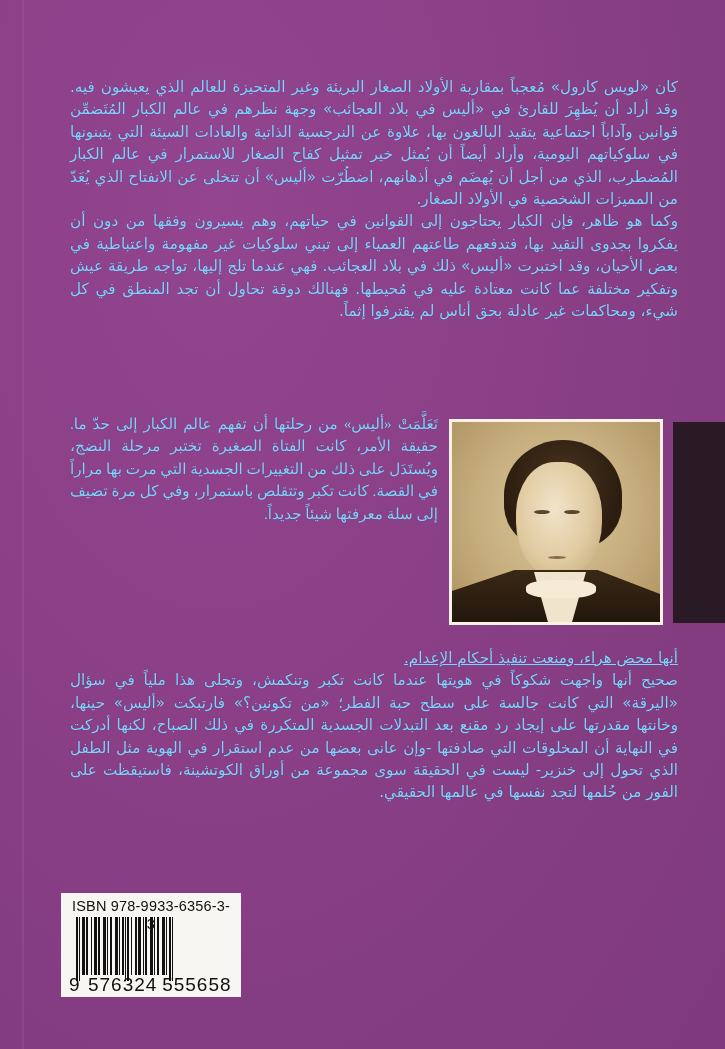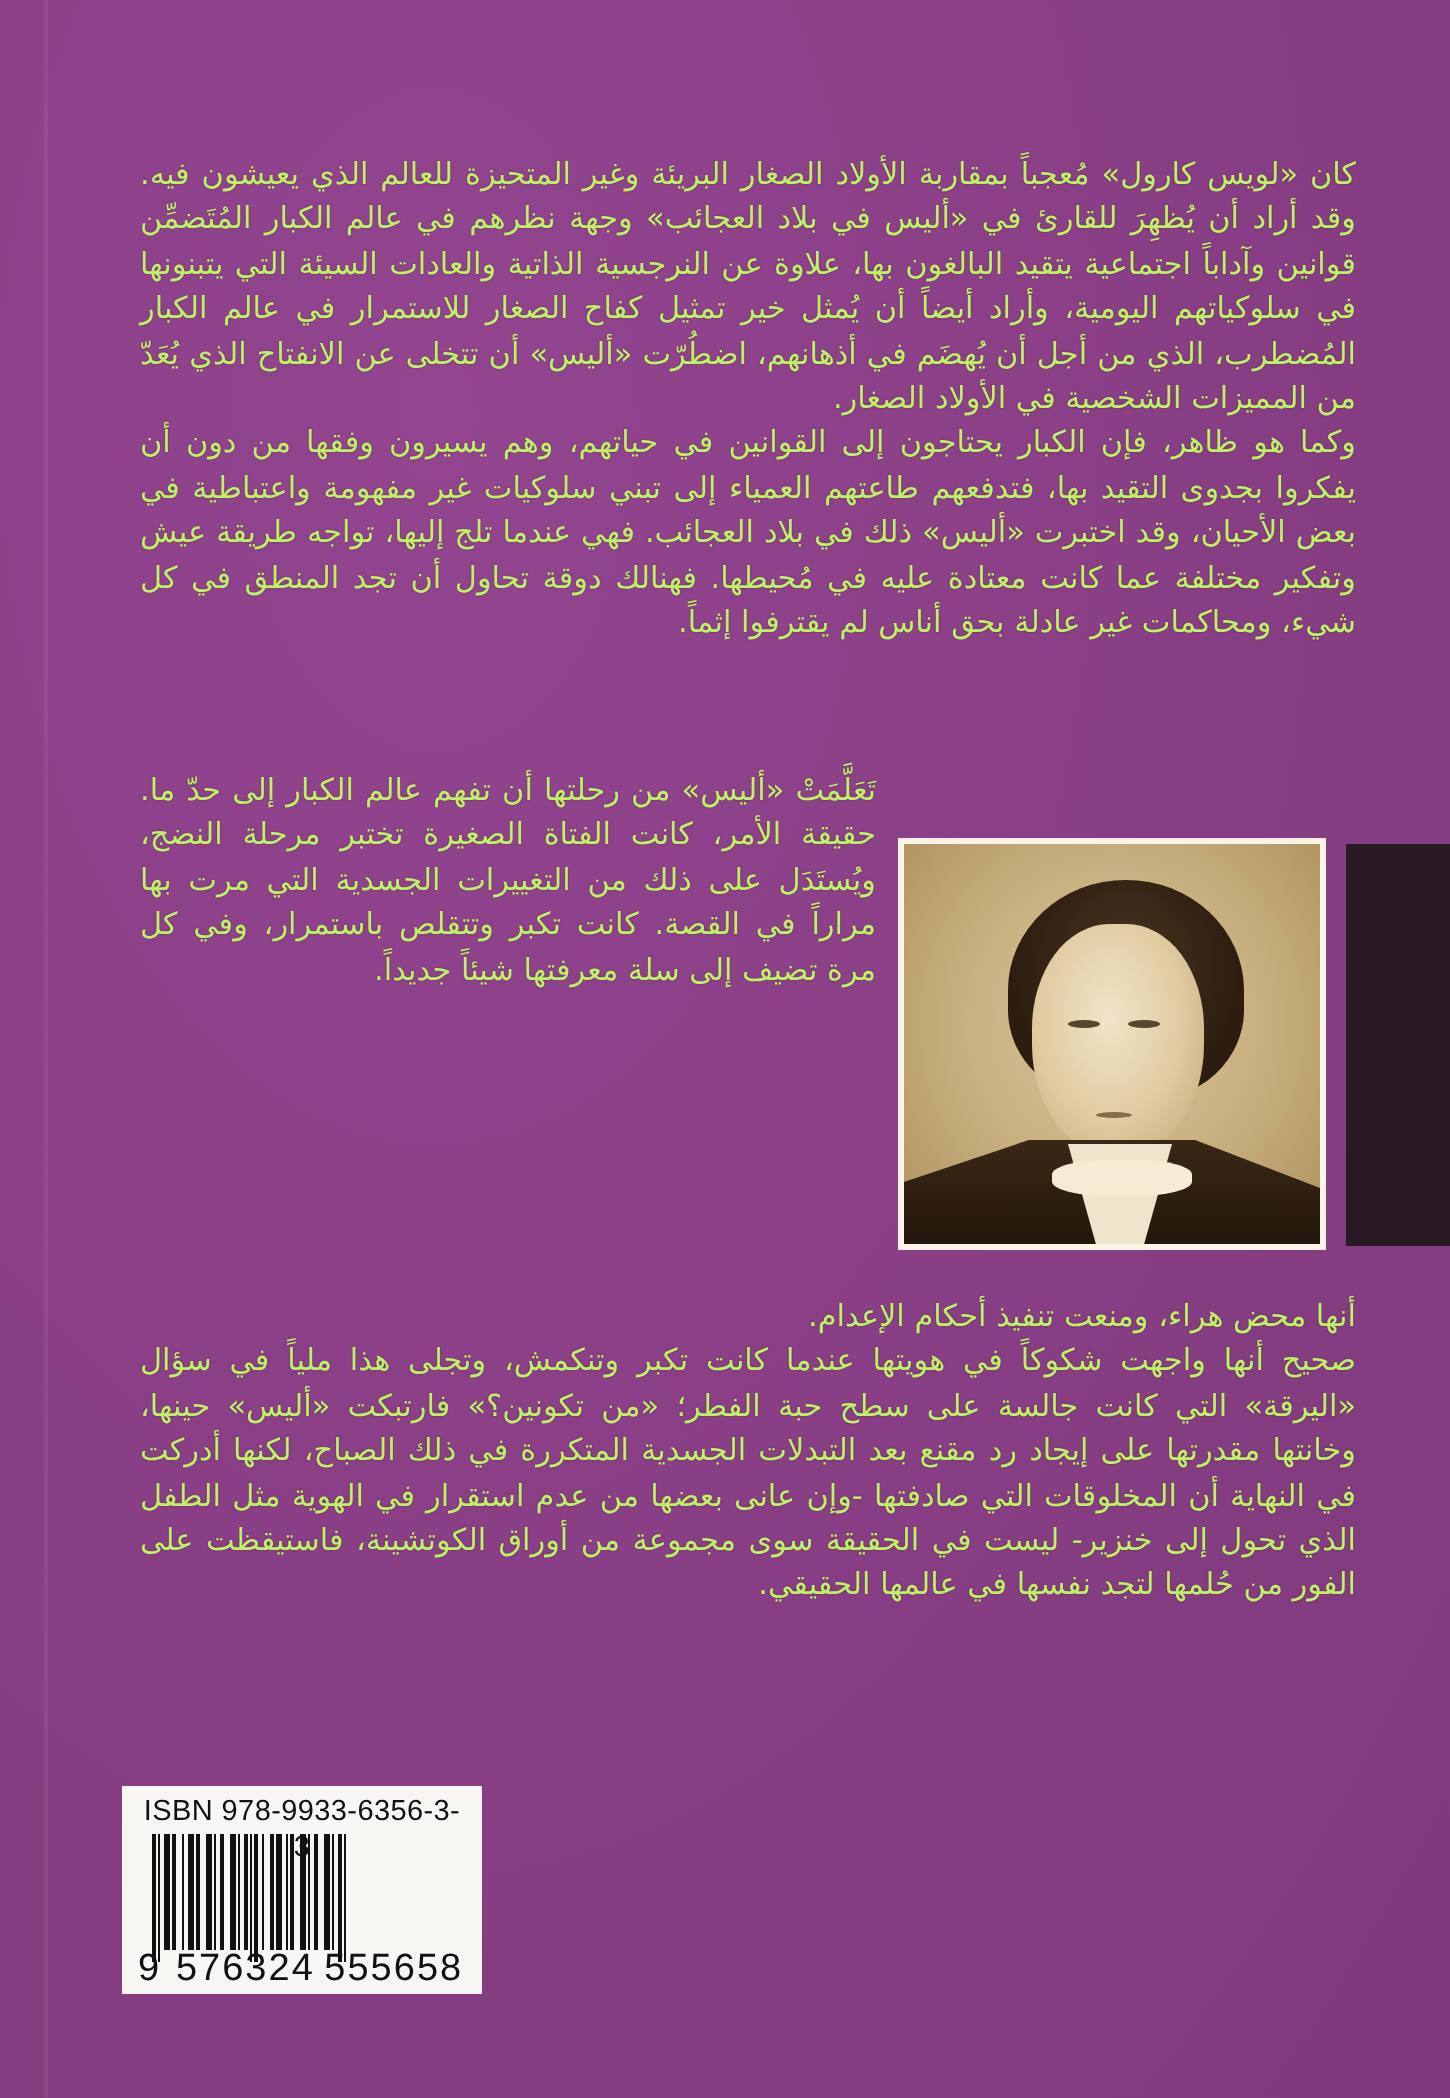--- a/index.html
+++ b/index.html
@@ -10,26 +10,26 @@
     position:relative;
     font-family: "DejaVu Sans", sans-serif;
     color:#f6eef4;
   }
   .spine-line {
     position:absolute; left:22px; top:0; width:2px; height:1049px;
     background:rgba(255,255,255,0.06);
   }
   .text-block {
     position:absolute; direction:rtl; text-align:justify;
-    font-size:15.2px; line-height:22.4px; color:#bef264;
+    font-size:15.2px; line-height:22.4px; color:#7dd3fc;
     text-shadow:0 0 1px rgba(60,10,60,0.4);
   }
   .text-block p { margin:0; text-indent:0; }
   #block-top { left:70px; top:76px; width:608px; }
-  #block-mid { left:70px; top:384px; width:368px; }
+  #block-mid { left:70px; top:413px; width:368px;font-family:Liberation Serif, serif; }
   #block-bottom { left:70px; top:647px; width:608px; }
   .photo-frame {
     position:absolute; left:449px; top:419px; width:214px; height:206px;
     background:#fbf4e6; box-sizing:border-box; padding:3px;
   }
   .photo {
     width:100%; height:100%; position:relative; overflow:hidden;
     background: radial-gradient(ellipse at 50% 45%, #d9c79c 0%, #c6ad7d 55%, #ad915f 100%);
   }
   .photo .hair {
@@ -108,21 +108,21 @@
     <div class="mouth"></div>
     <div class="coat"></div>
     <div class="collar"></div>
     <div class="bow"></div>
   </div>
 </div>
 
 <div class="dark-band"></div>
 
 <div class="text-block" id="block-bottom">
-  <p style="margin-right:0;">أنها محض هراء، ومنعت تنفيذ أحكام الإعدام.</p>
+  <p style="margin-right:0;text-decoration:underline;">أنها محض هراء، ومنعت تنفيذ أحكام الإعدام.</p>
   <p>صحيح أنها واجهت شكوكاً في هويتها عندما كانت تكبر وتنكمش، وتجلى هذا ملياً في سؤال «اليرقة» التي كانت جالسة على سطح حبة الفطر؛ «من تكونين؟» فارتبكت «أليس» حينها، وخانتها مقدرتها على إيجاد رد مقنع بعد التبدلات الجسدية المتكررة في ذلك الصباح، لكنها أدركت في النهاية أن المخلوقات التي صادفتها -وإن عانى بعضها من عدم استقرار في الهوية مثل الطفل الذي تحول إلى خنزير- ليست في الحقيقة سوى مجموعة من أوراق الكوتشينة، فاستيقظت على الفور من حُلمها لتجد نفسها في عالمها الحقيقي.</p>
 </div>
 
 <div class="isbn-box">
   <div class="isbn-label">ISBN 978-9933-6356-3-3</div>
   <div class="barcode">
     <span class="g" style="width:1.5px"></span>
       <i></i>
       <span class="g" style="width:1.5px"></span>
       <i style="width:2px"></i>

